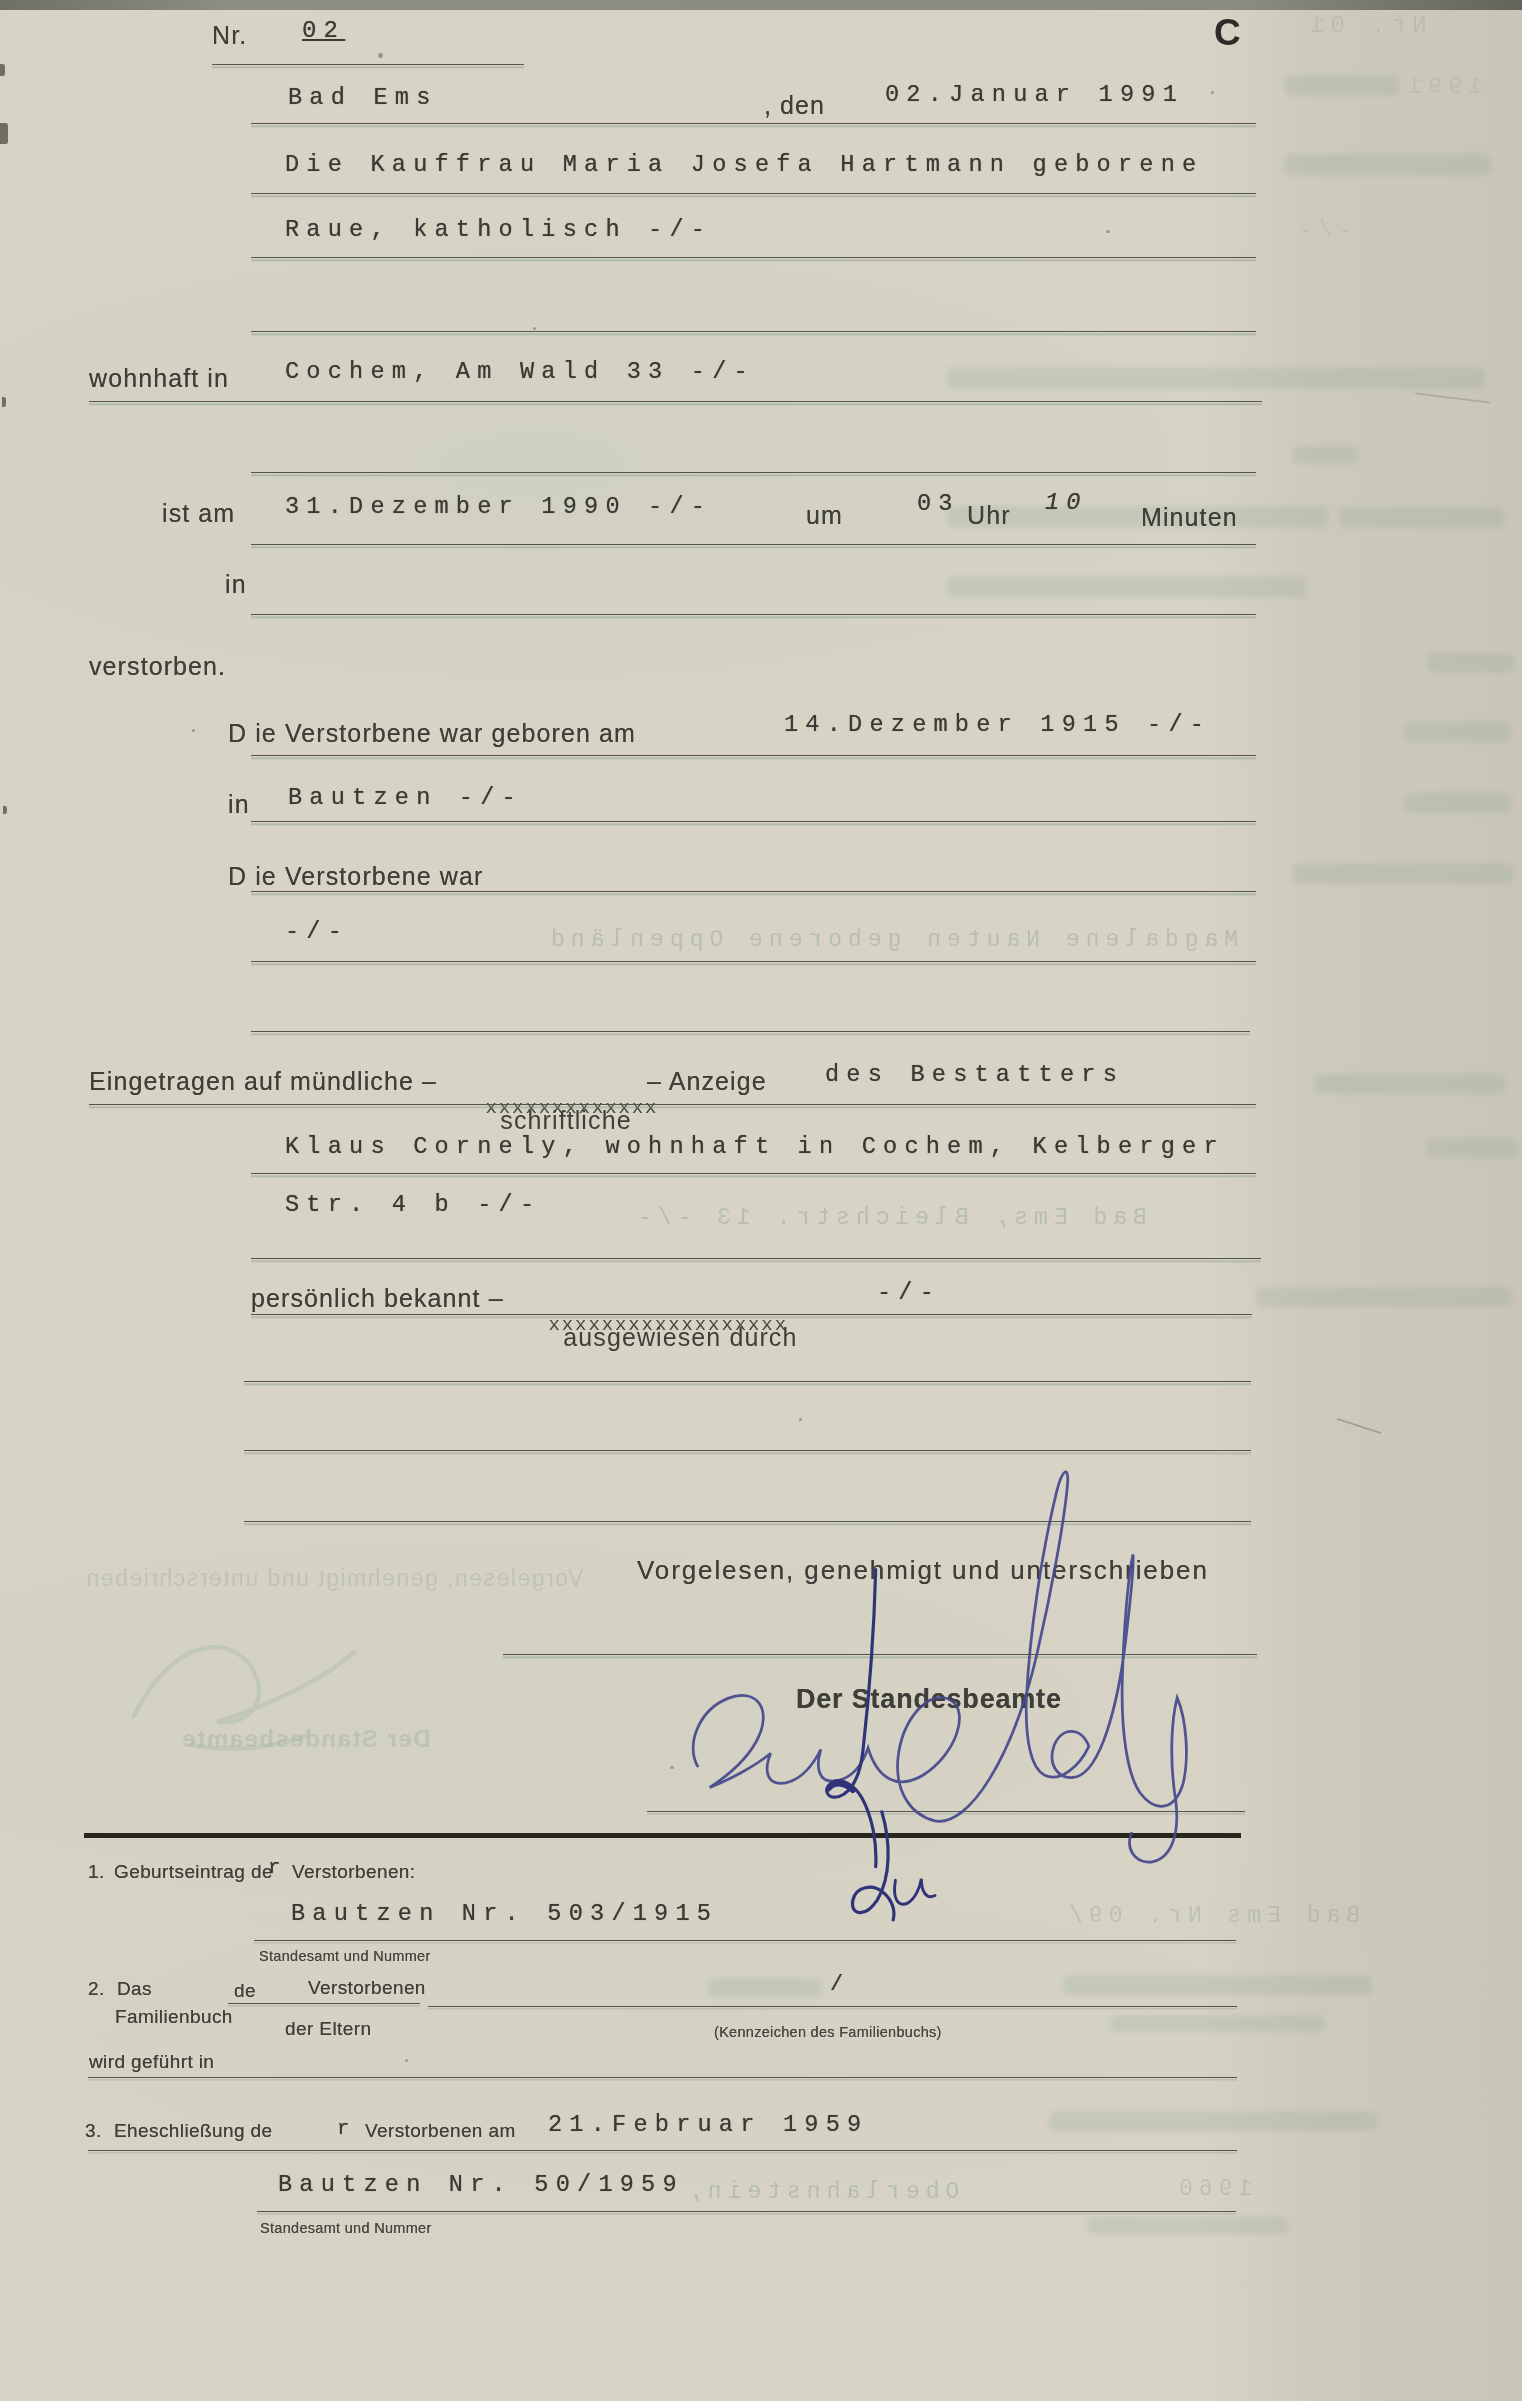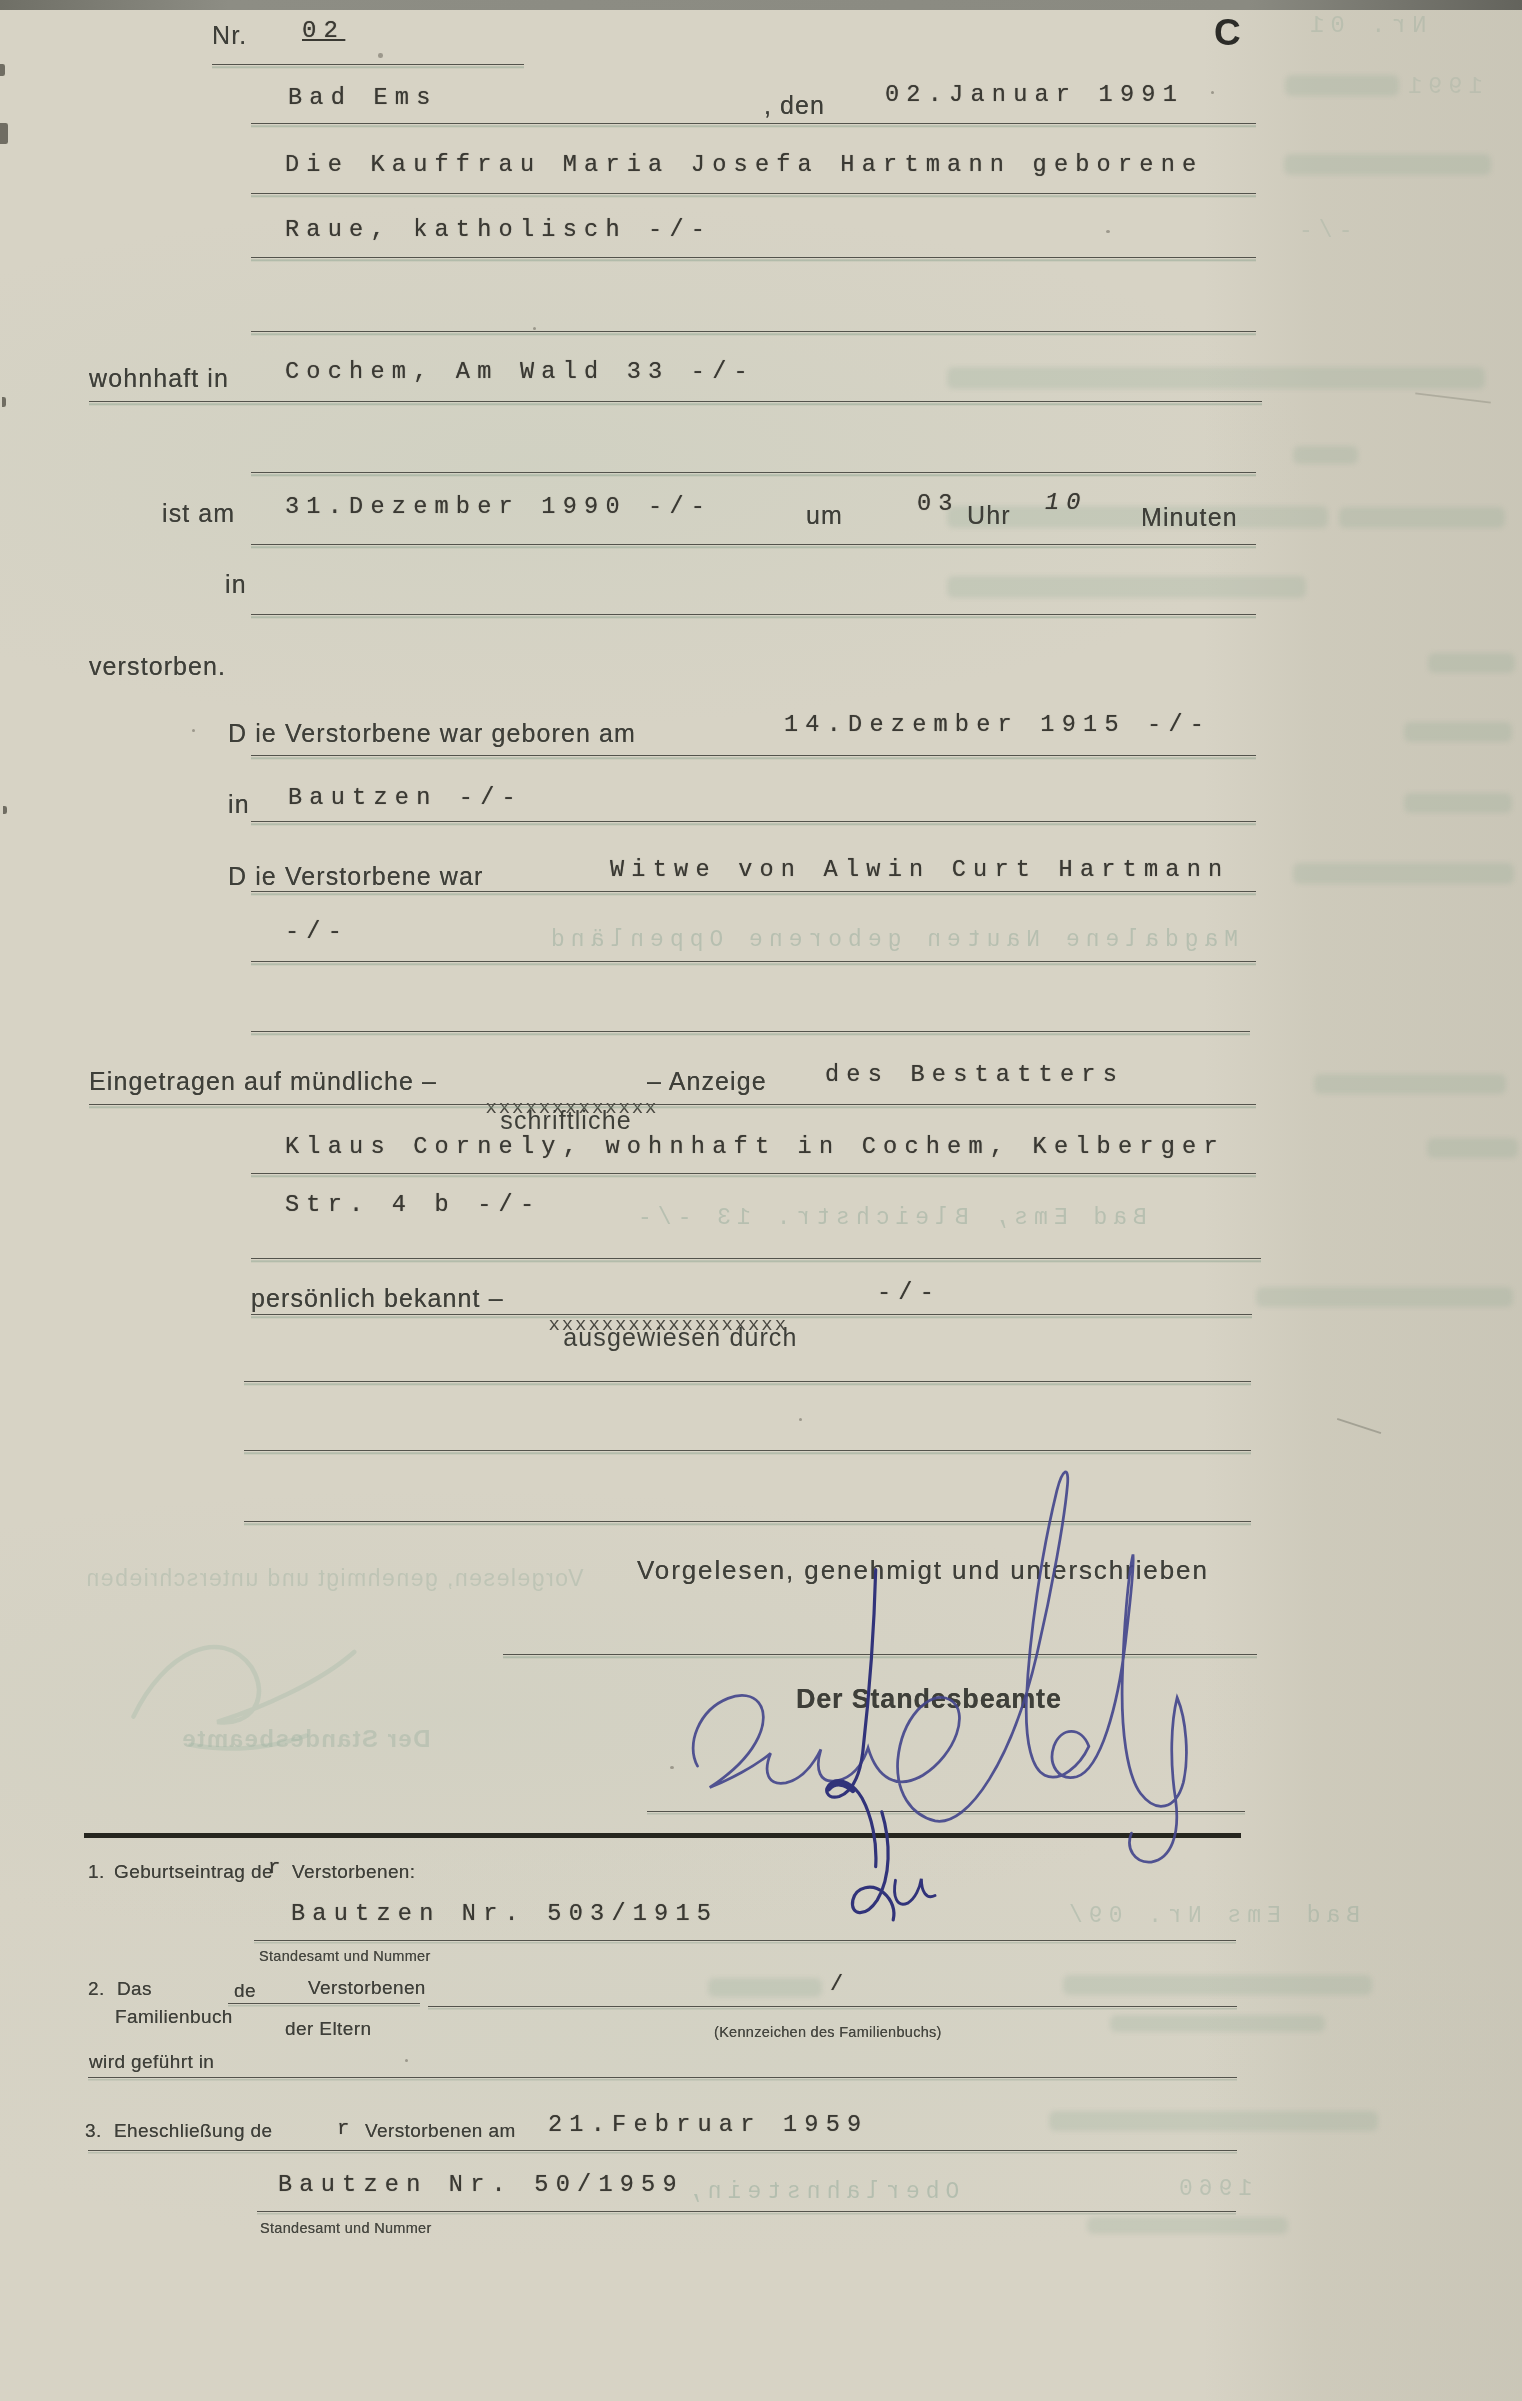--- a/index.html
+++ b/index.html
@@ -126,21 +126,20 @@
   <div class="pr" style="left:89px;top:652px;">verstorben.</div>
 
   <div class="pr" style="left:228px;top:719px;">D ie Verstorbene war geboren am</div>
   <div class="tw" style="left:784px;top:711px;">14.Dezember 1915 -/-</div>
   <div class="rule" style="left:251px;top:755px;width:1005px;"></div>
   <div class="pr" style="left:228px;top:790px;">in</div>
   <div class="tw" style="left:288px;top:784px;">Bautzen -/-</div>
   <div class="rule" style="left:251px;top:821px;width:1005px;"></div>
 
   <div class="pr" style="left:228px;top:862px;">D ie Verstorbene war</div>
-  <div class="tw" style="left:610px;top:856px;">Witwe von Alwin Curt Hartmann</div>
   <div class="rule" style="left:251px;top:891px;width:1005px;"></div>
   <div class="tw" style="left:285px;top:918px;">-/-</div>
   <div class="rule" style="left:251px;top:961px;width:1005px;"></div>
   <div class="rule" style="left:251px;top:1031px;width:999px;"></div>
 
   <div class="pr" style="left:89px;top:1067px;">Eingetragen auf mündliche –</div>
   <div class="struck" style="left:487px;top:1067px;">
     <span class="word">schriftliche</span>
     <span class="x">xxxxxxxxxxxxx</span>
   </div>

